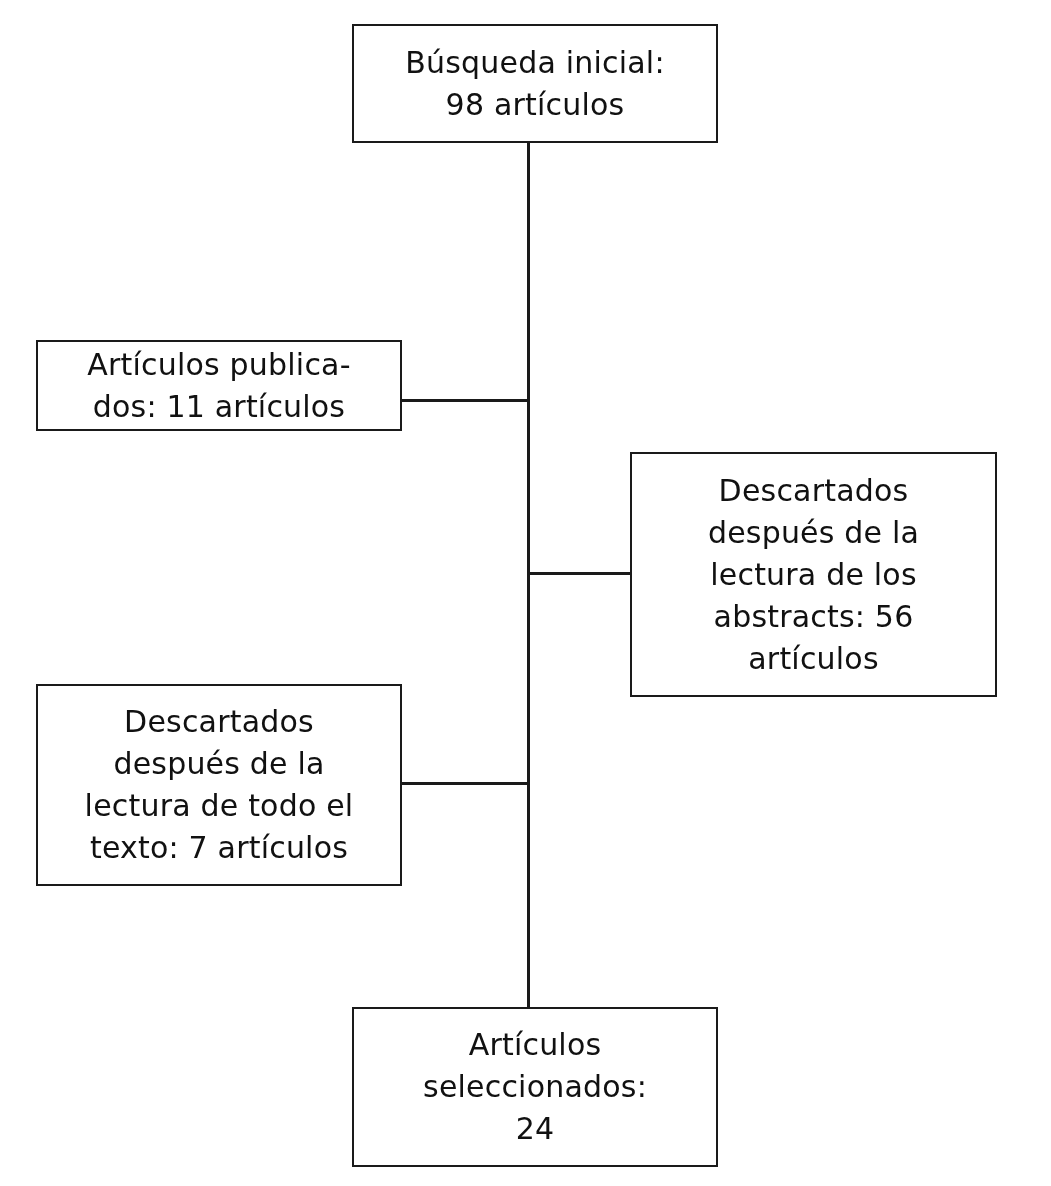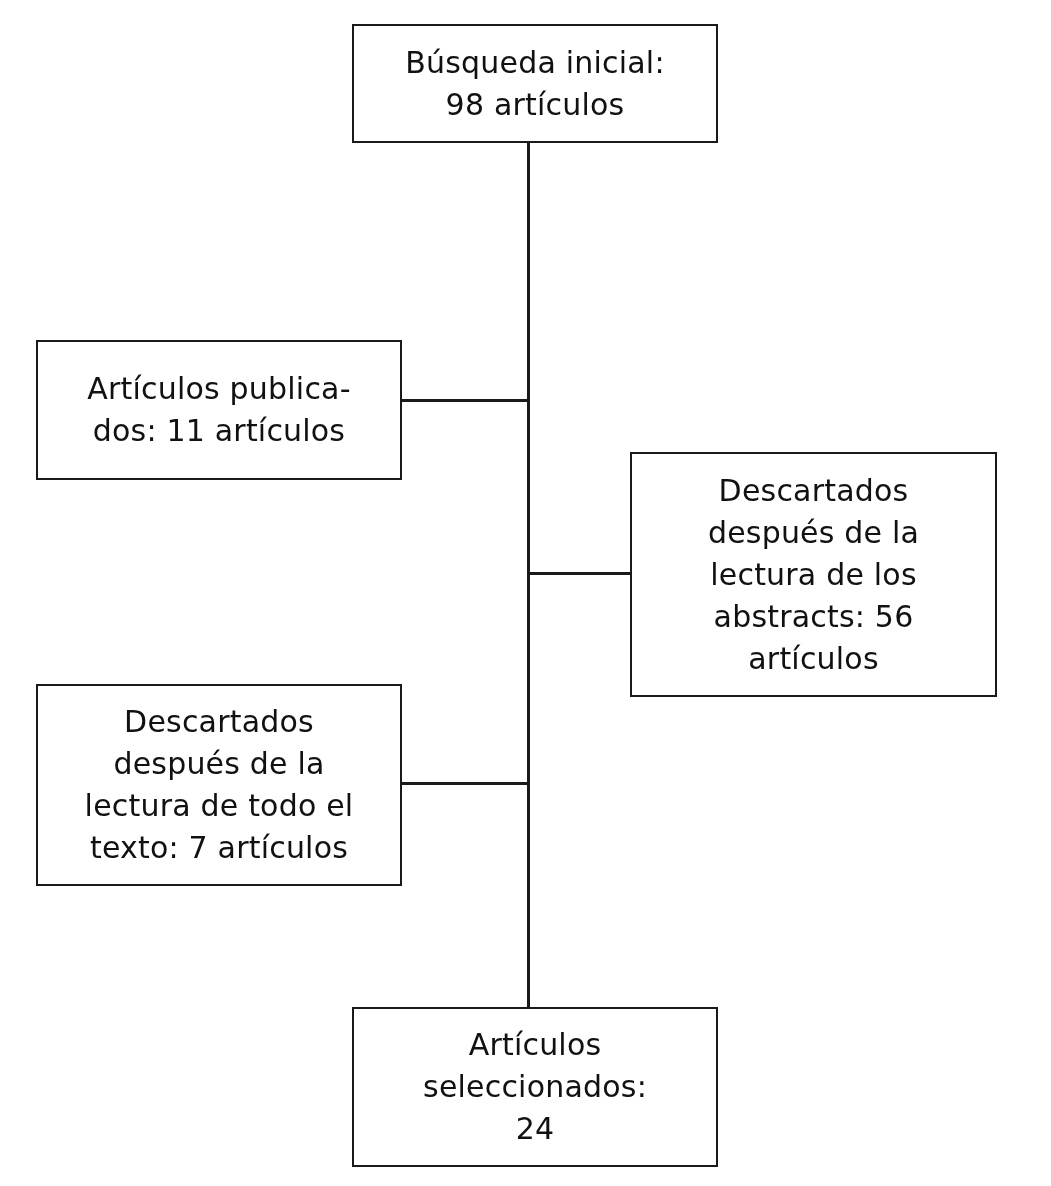--- a/index.html
+++ b/index.html
@@ -43,21 +43,21 @@
   #node-initial-search {
     left: 352px;
     top: 24px;
     width: 366px;
     height: 119px;
   }
   #node-published {
     left: 36px;
     top: 340px;
     width: 366px;
-    height: 140px;
+    height: 91px;
   }
   #node-discarded-abstracts {
     left: 630px;
     top: 452px;
     width: 367px;
     height: 245px;
   }
   #node-discarded-fulltext {
     left: 36px;
     top: 684px;

